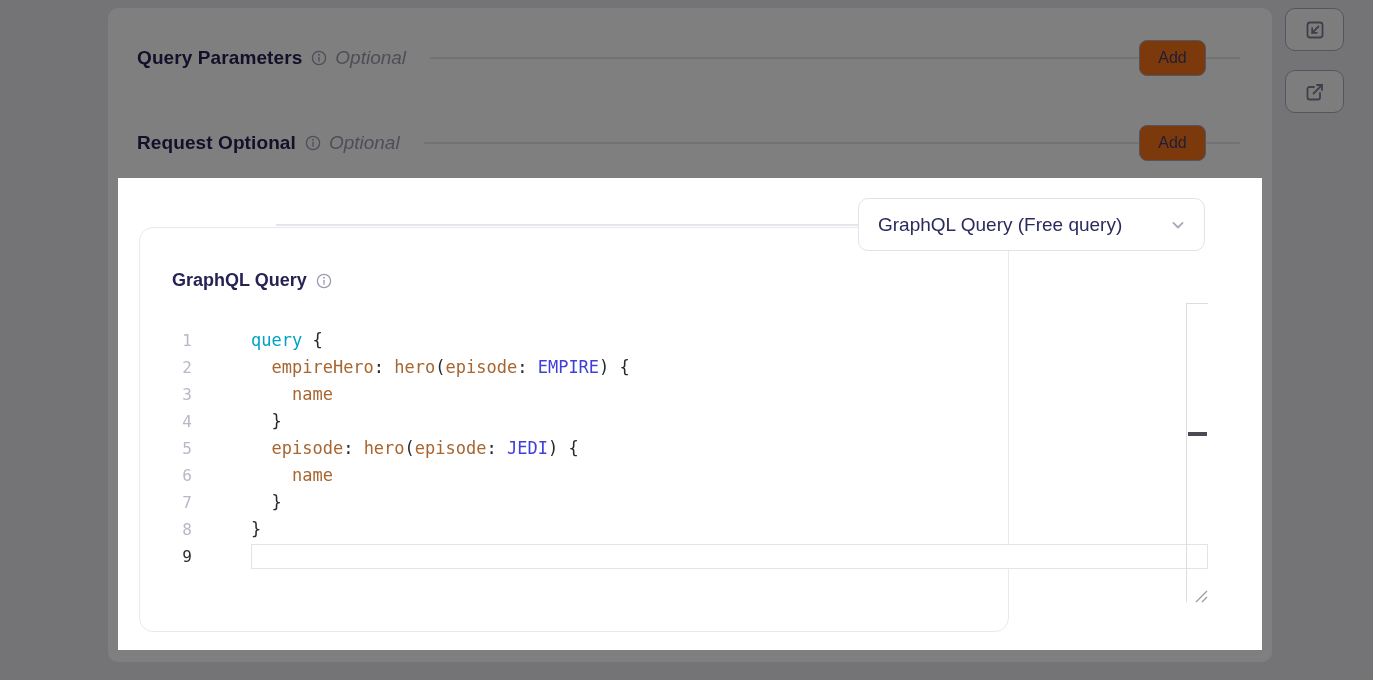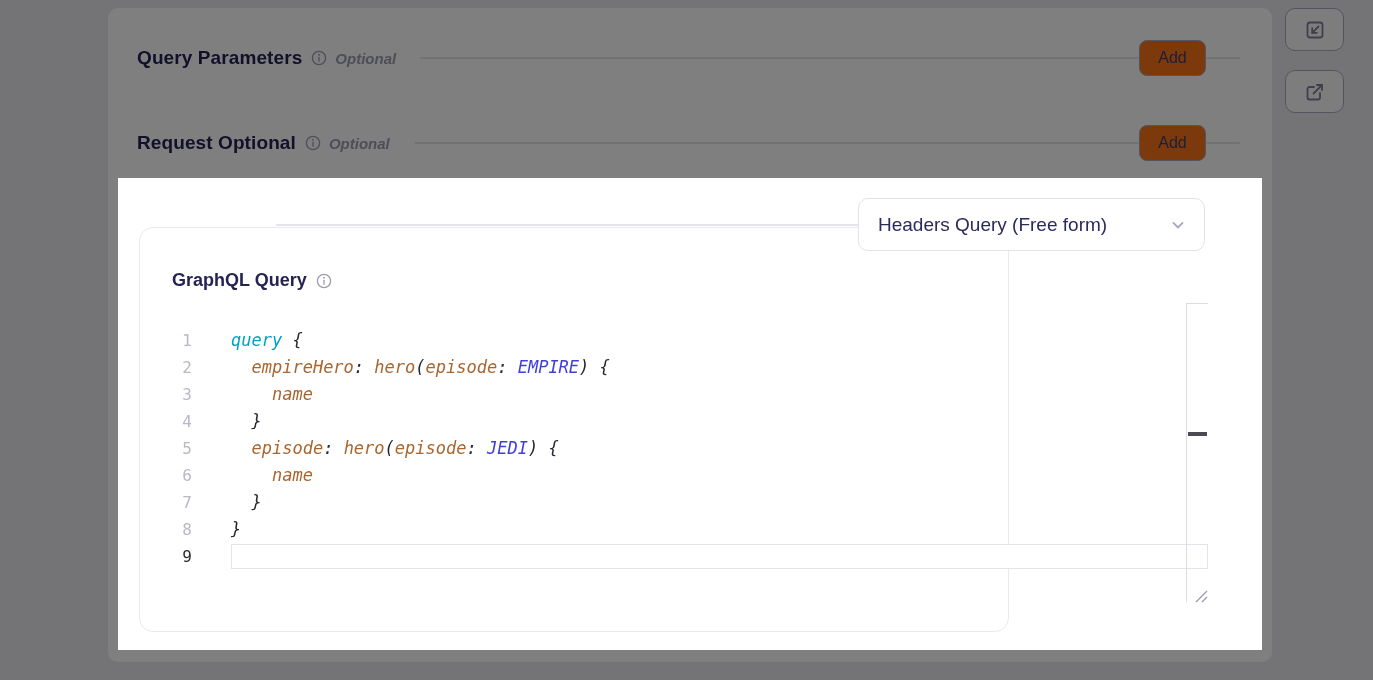--- a/index.html
+++ b/index.html
@@ -23,22 +23,22 @@
   .bg-label {
     font-size:19px; font-weight:600; color:var(--heading-text,#2e2c5c);
     letter-spacing:0.1px; white-space:nowrap;
   }
   .info {
     display:inline-flex; width:16px; height:16px; margin-left:9px;
     color:var(--muted-text,#9c9cb0); flex:0 0 auto;
   }
   .info svg { width:16px; height:16px; }
   .optional {
-    font-size:15px; font-style:italic; color:var(--muted-text,#9c9cb0);
-    margin-left:8px; white-space:nowrap;font-weight:bold;
+    font-size:19px; font-style:italic; color:var(--muted-text,#9c9cb0);
+    margin-left:8px; white-space:nowrap;
   }
   .hline { height:2px; background:var(--border,#e2e2e8); border-radius:1px; }
   .hline.grow { flex:1; margin-left:24px; }
   .hline.stub { width:34px; flex:0 0 auto; }
   .add-btn {
     width:67px; height:36px; flex:0 0 auto;
     background:#f97316; border:1px solid #a8a8c0; border-radius:8px;
     font-family:"Liberation Sans", sans-serif;
     font-size:16px; font-weight:500; color:#3e3c6e; cursor:pointer;
   }
@@ -93,21 +93,21 @@
     position:absolute; left:27px; top:75px; width:1041px; height:299px;
     font-family:"DejaVu Sans Mono", monospace; font-size:17px; cursor:text;
   }
   .code-lines { position:absolute; left:0; top:24px; right:0; }
   .code-line { display:flex; height:27px; line-height:27px; }
   .ln {
     flex:0 0 25px; text-align:right; color:#b8b8c8; font-size:16px;
     user-select:none;
   }
   .code-line.active .ln { color:#2f2f33; }
-  .lc { margin-left:39px; flex:1; white-space:pre; max-width:977px;font-style:italic; }
+  .lc { margin-left:59px; flex:1; white-space:pre; max-width:977px; }
   .code-line.active .lc {
     border:1px solid #e3e3ea; background:#ffffff; height:25px; margin-top:1px;
   }
   .tk-kw  { color:var(--syntax-keyword,#00a3c4); }
   .tk-prop{ color:var(--syntax-property,#a8652f); }
   .tk-enum{ color:var(--syntax-enum,#4040d8); }
   .tk-pun { color:var(--syntax-punctuation,#24292f); }
 
   .ed-vline { position:absolute; left:1019px; top:0; width:1px; height:299px;
     background:#dcdce4; }
@@ -236,21 +236,21 @@
               <line x1="13" y1="2" x2="2" y2="13"></line>
               <line x1="13" y1="8" x2="8" y2="13"></line>
             </svg>
         </div>
       </div>
     </div>
 
     <div class="header-line"></div>
 
     <div class="select">
-      <span class="sel-text">Headers Query (Free form)</span>
+      <span class="sel-text">GraphQL Query (Free query)</span>
       <span style="display:flex">
         <svg viewBox="0 0 24 24">
             <polyline points="6.5,9.5 12,15 17.5,9.5"></polyline>
           </svg>
       </span>
     </div>
   </div>
 
 </div>
 

